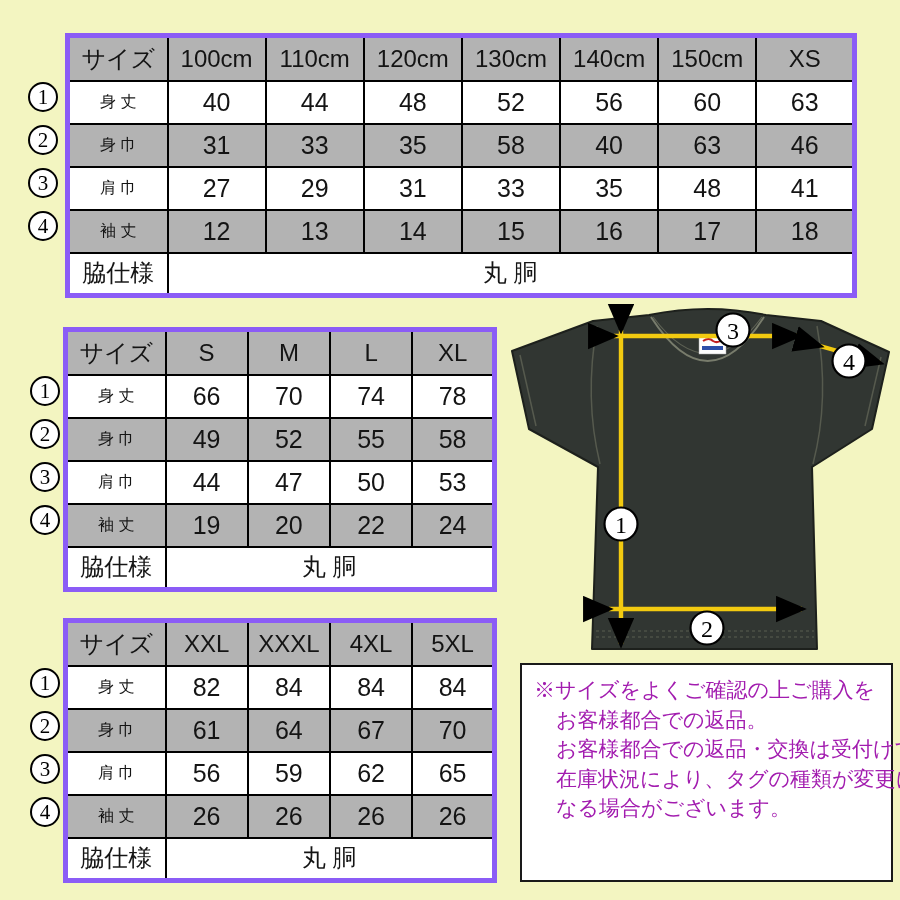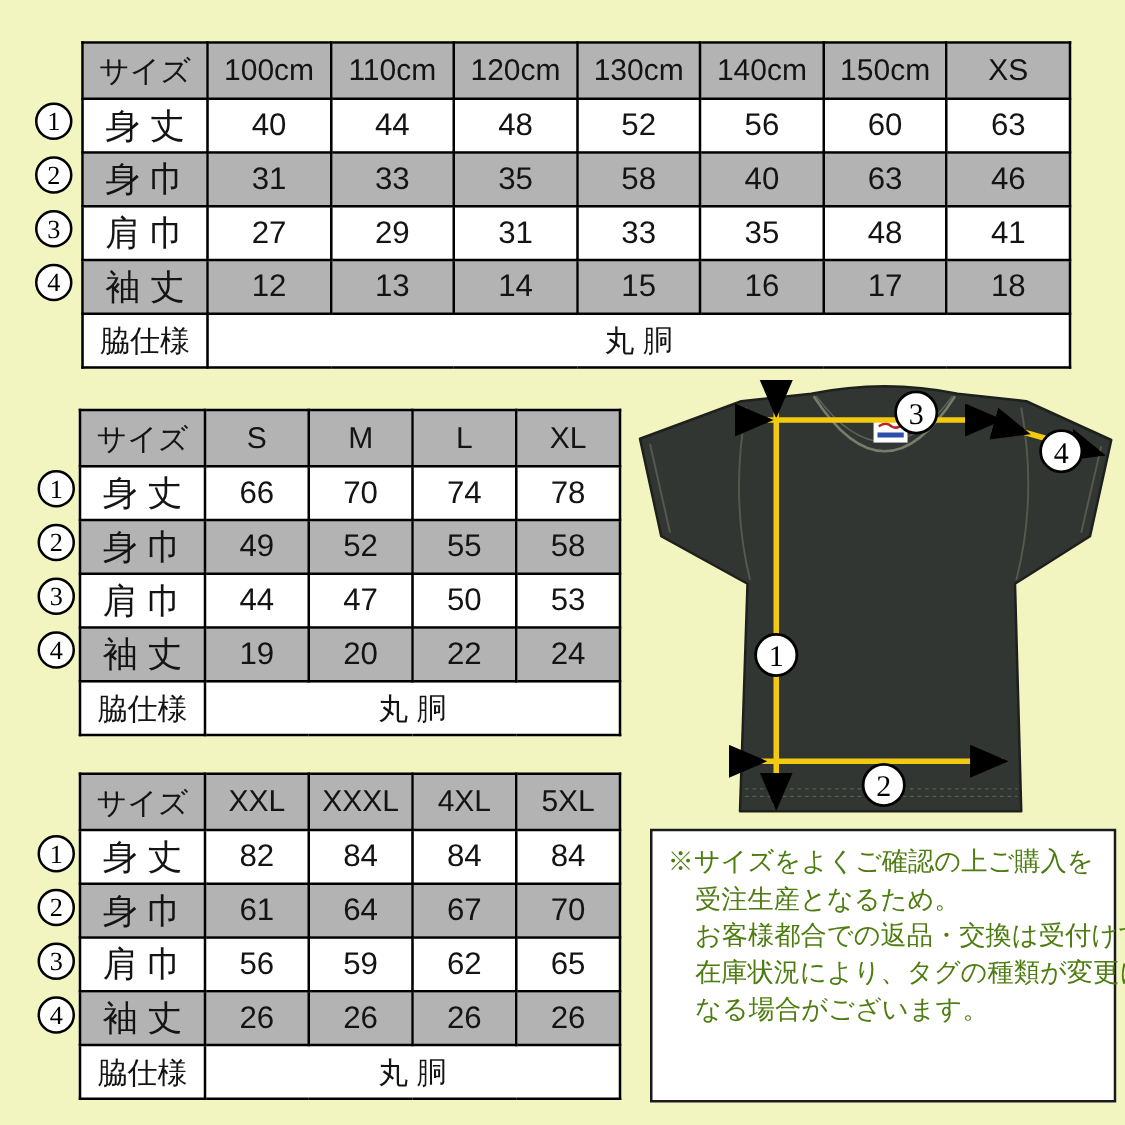--- a/index.html
+++ b/index.html
@@ -5,32 +5,32 @@
   html,body{margin:0;padding:0}
   body{
     width:900px;height:900px;position:relative;overflow:hidden;
     background:#f3f5c1;
     font-family:"Liberation Sans",sans-serif;
     color:#111;
   }
   
   .tblwrap{position:absolute}
   table{
-    border-collapse:collapse;table-layout:fixed;background:#e5e5e5;
-    border:1px solid #8b5cf6;
+    border-collapse:collapse;table-layout:fixed;background:#0369a1;
+    border:5px solid #8b5cf6;
   }
   th,td{
     border:2px solid #000;text-align:center;vertical-align:middle;
     font-weight:normal;color:#141414;padding:0;
     overflow:hidden;white-space:nowrap;
   }
   thead tr{height:45px}
   tbody tr{height:43px}
   thead th{background:#b3b3b3;font-size:24px}
-  tbody th{font-size:28px}
+  tbody th{font-size:16px}
   tbody td{font-size:25px}
   tbody tr:nth-child(odd){background:#fff}
   tbody tr:nth-child(even){background:#b3b3b3}
   tr.footer-row th,tr.footer-row td{background:#fff;font-size:24px}
   
   .badges{position:absolute;display:flex;flex-direction:column;gap:13px}
   .cbadge{
     box-sizing:border-box;width:30px;height:30px;border:2px solid #000;border-radius:50%;
     background:#fff;display:flex;align-items:center;justify-content:center;
     font-family:"Liberation Serif",serif;font-size:21px;color:#000;line-height:1;
@@ -39,21 +39,21 @@
   .shirt{position:absolute;left:495px;top:298px;width:405px;height:367px}
   .svgbadge circle{fill:#fff;stroke:#000;stroke-width:2.2}
   .svgbadge text{
     font-family:"Liberation Serif",serif;font-size:24px;fill:#000;
     text-anchor:middle;
   }
   
   .notice{
     position:absolute;left:520px;top:663px;width:373px;height:219px;
     box-sizing:border-box;background:#fff;border:2px solid #1a1a1a;
-    padding:10px 8px 0 12px;font-size:21px;line-height:29.5px;color:#4d7c0f;
+    padding:10px 8px 0 12px;font-size:21px;line-height:29.5px;color:#a21caf;
   }
   .nline{white-space:nowrap}
   .nline.indent{padding-left:22px}
 </style>
 </head>
 <body>
 
 <div class="badges" style="left:28px;top:82px">
     <span class="cbadge">1</span>
     <span class="cbadge">2</span>
@@ -306,17 +306,17 @@
     <text x="733" y="339">3</text>
   </g>
   <g class="svgbadge">
     <circle cx="849" cy="361" r="16.5"></circle>
     <text x="849" y="370">4</text>
   </g>
 </svg>
 
 <div class="notice">
     <div class="nline">※サイズをよくご確認の上ご購入を</div>
-    <div class="nline indent">受注生産となるため。</div>
+    <div class="nline indent">お客様都合での返品。</div>
     <div class="nline indent">お客様都合での返品・交換は受付けて</div>
     <div class="nline indent">在庫状況により、タグの種類が変更に</div>
     <div class="nline indent">なる場合がございます。</div>
   </div>
 
 </body></html>

